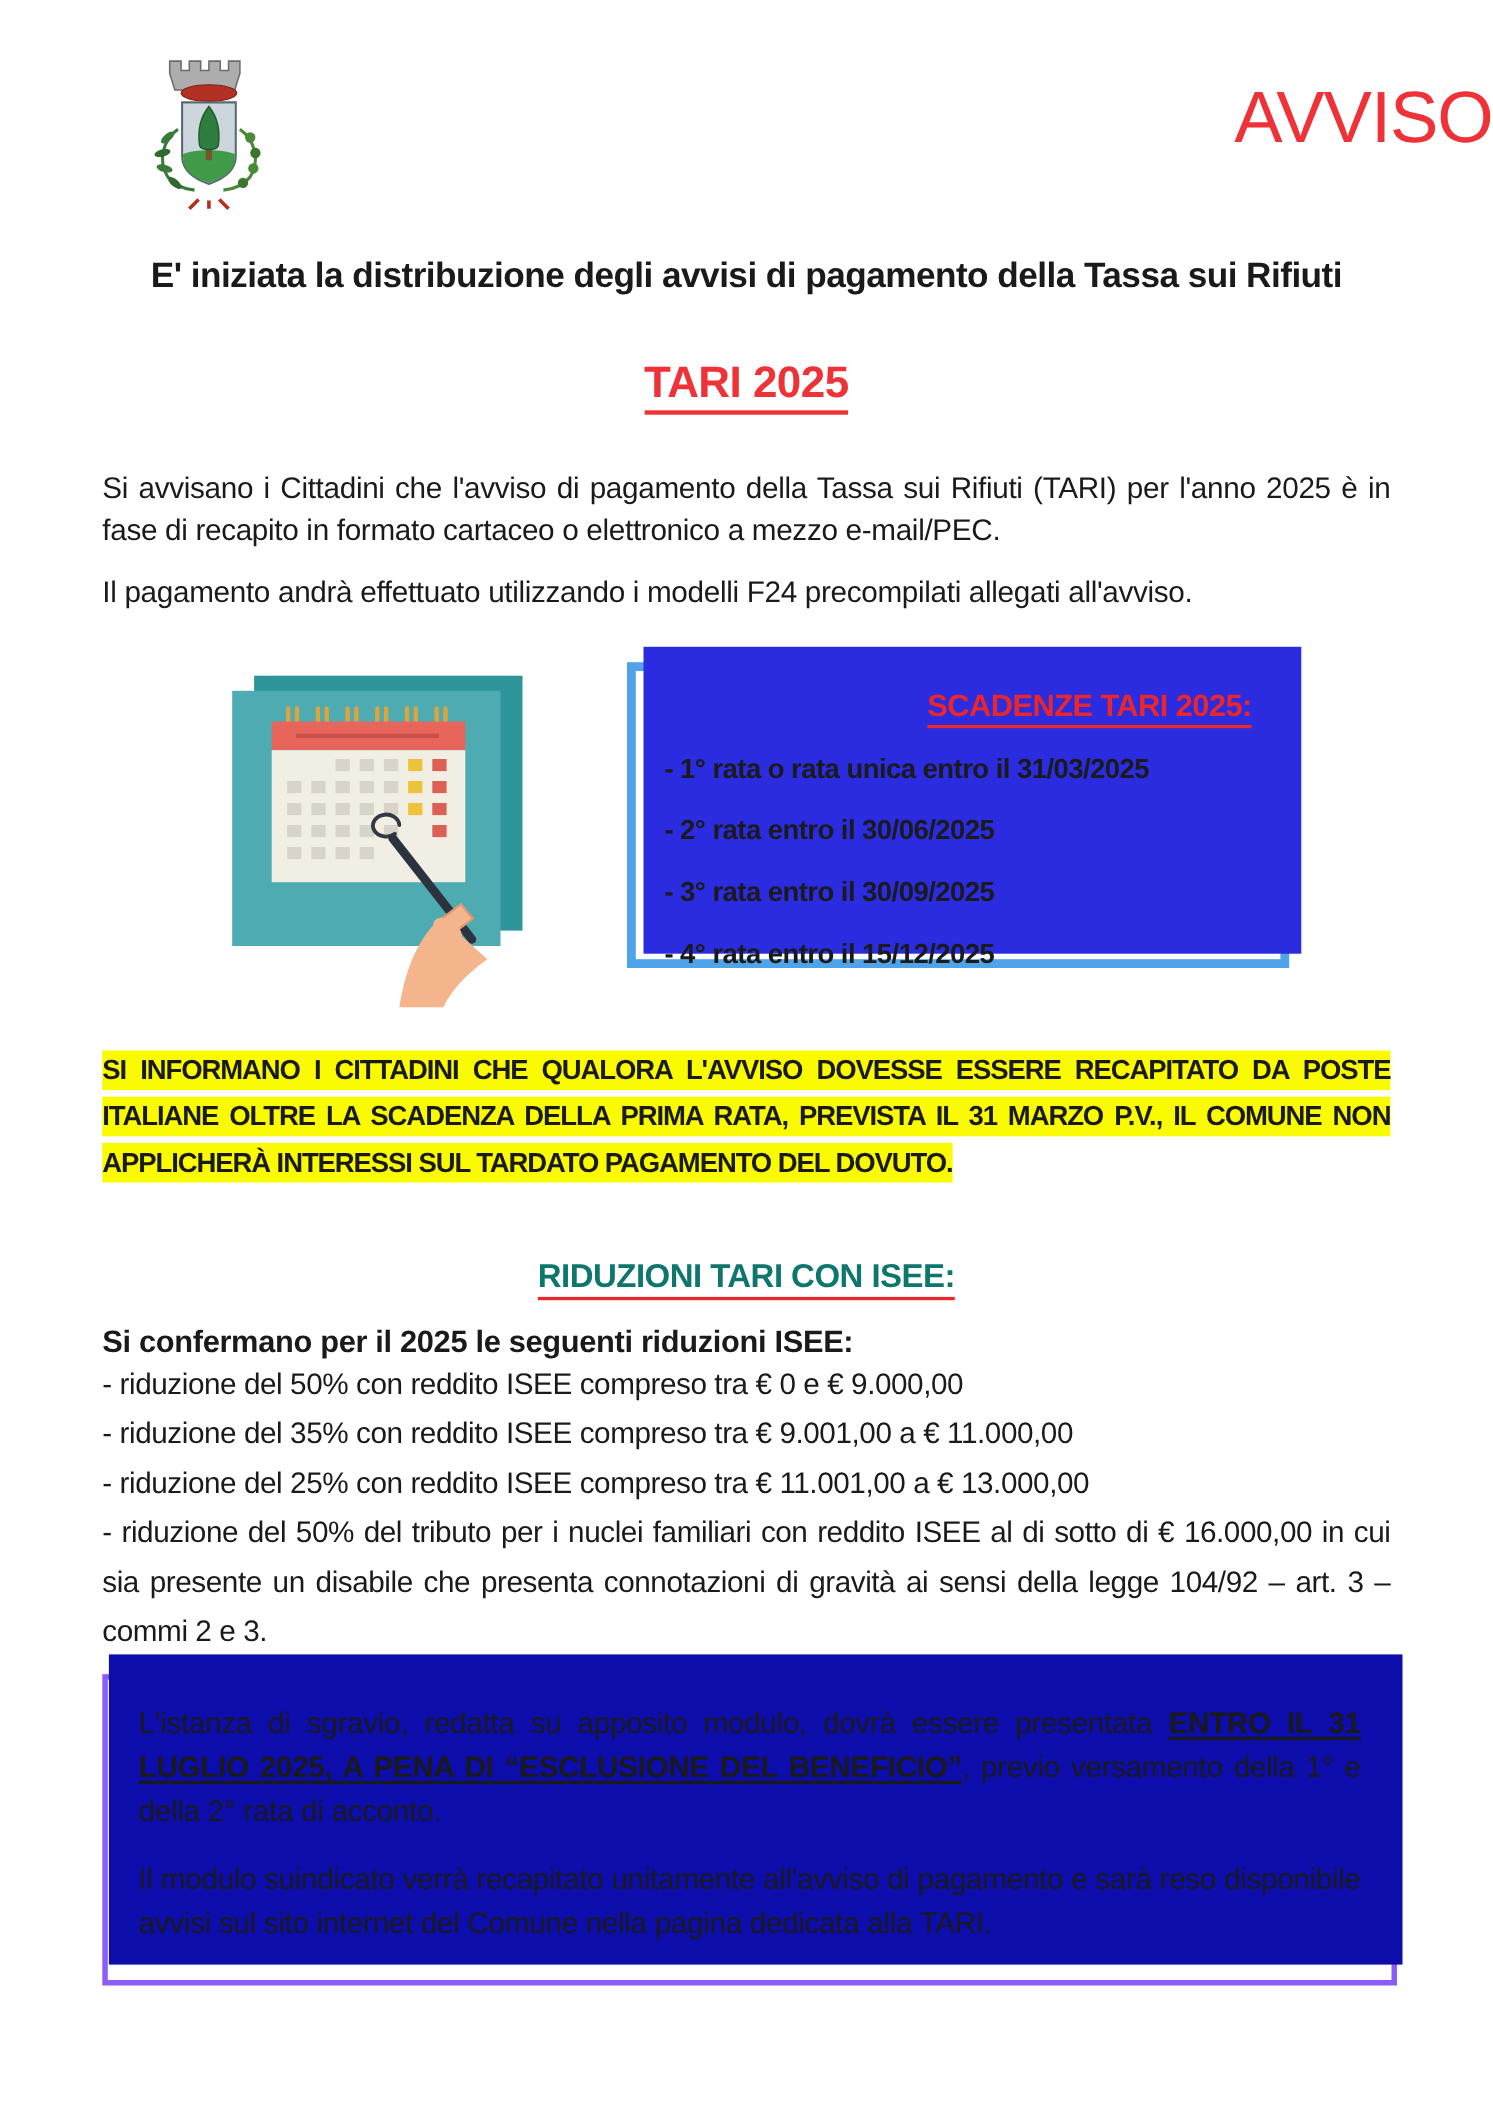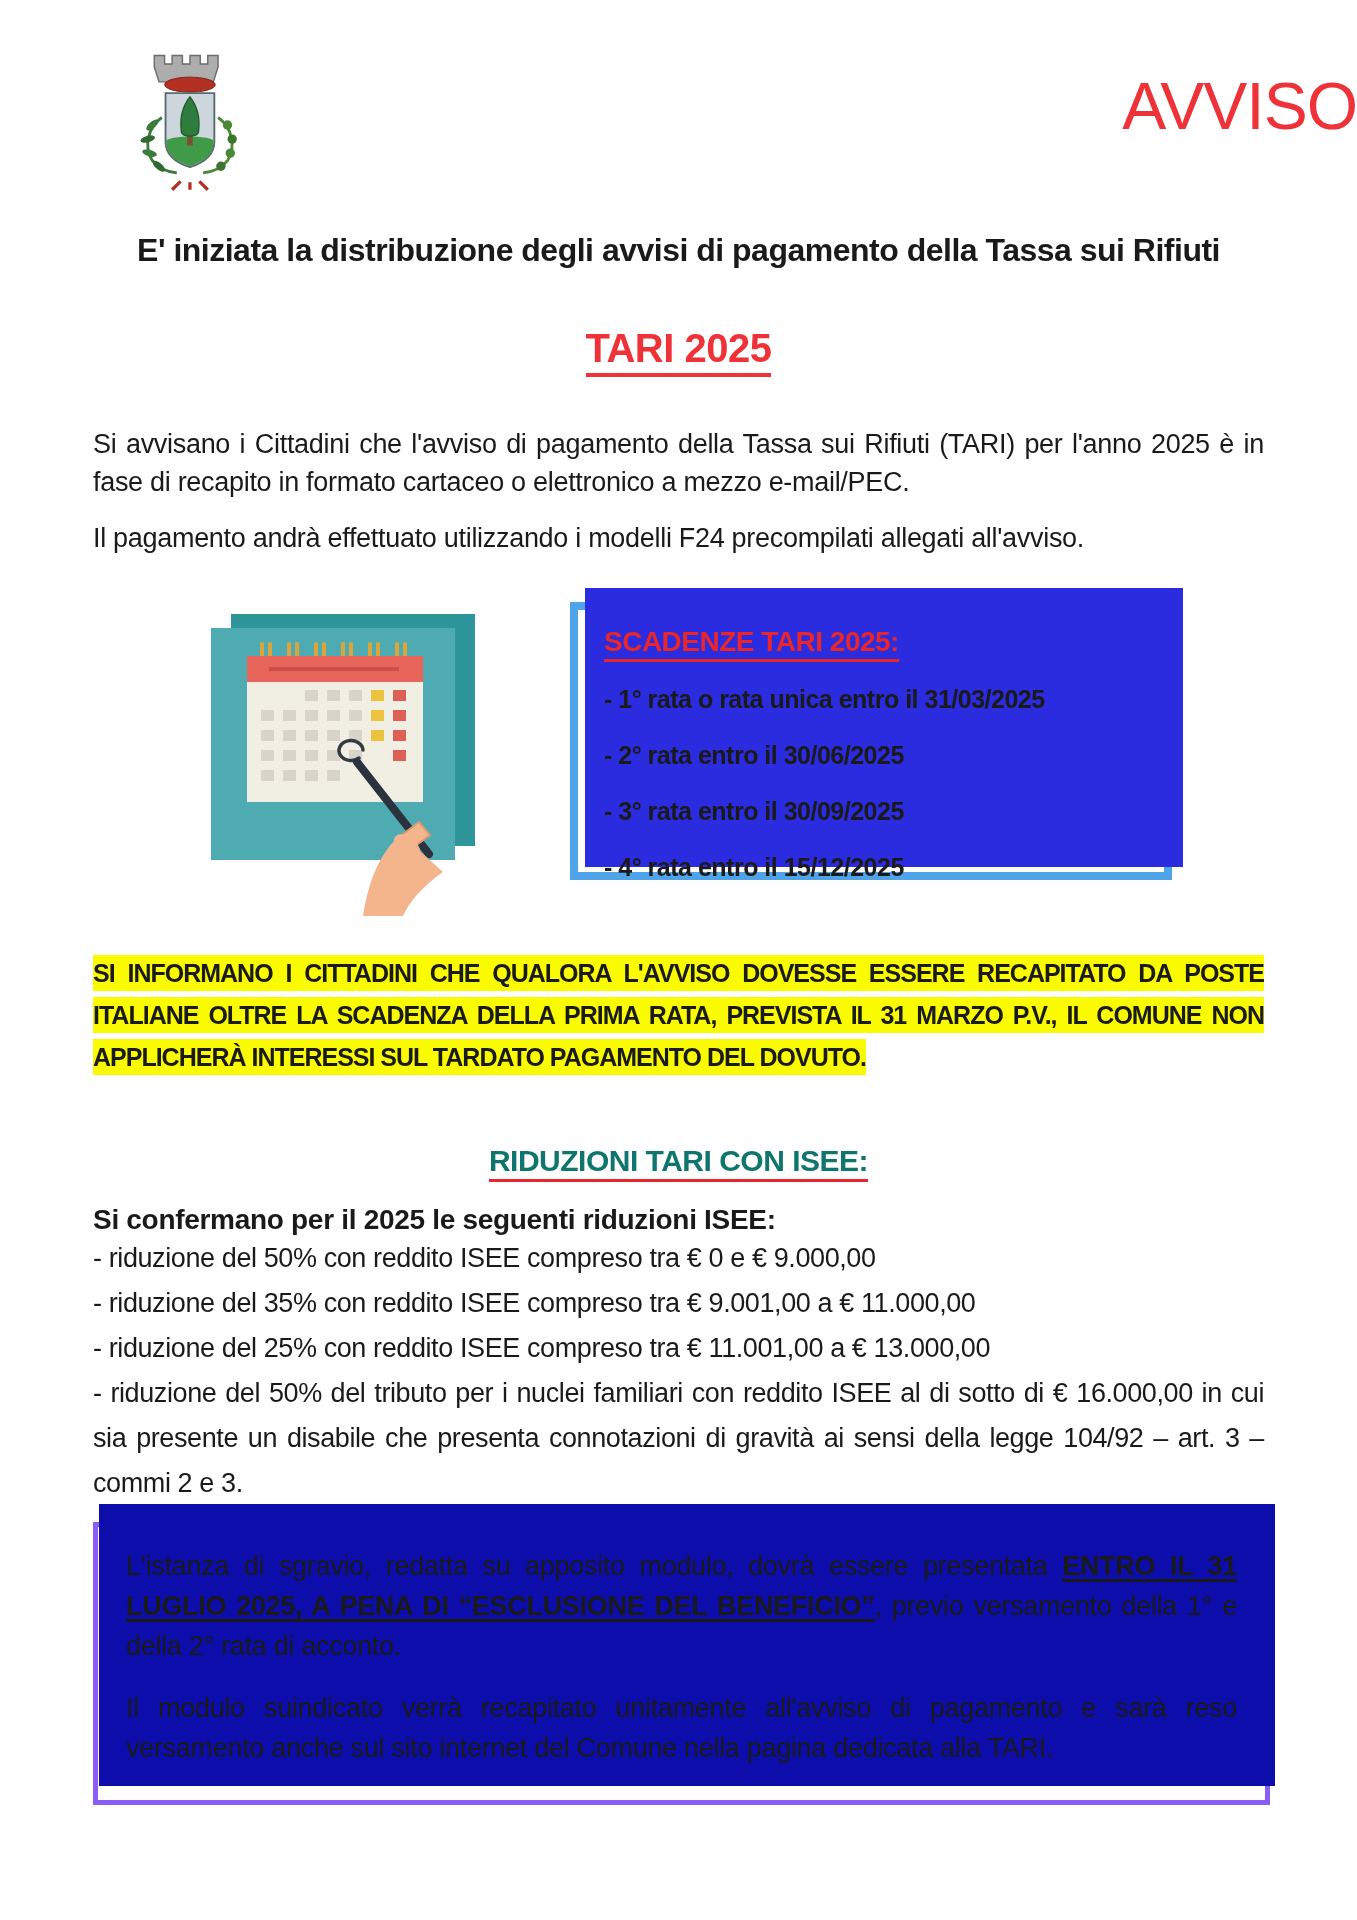--- a/index.html
+++ b/index.html
@@ -42,21 +42,21 @@
   .scadenze-box {
     position:absolute; left:477px; top:22px; width:602px; height:278px;
     background:#ffffff; border:8px solid #4fa3e8; z-index:0;
     padding:16px 26px 0 26px;
   }
   .scadenze-box::before {
     content:""; position:absolute; left:7px; top:-22px; width:598px; height:279px;
     background:#2b2be0; z-index:-1;
   }
   .scadenze-heading {
-    text-align:left; font-size:28px; font-weight:bold; color:#e8262b; letter-spacing:-0.5px;
+    text-align:right; font-size:28px; font-weight:bold; color:#e8262b; letter-spacing:-0.5px;
   }
   .scadenze-heading span { border-bottom:3px solid #e8262b; padding-bottom:2px; }
   .scadenze-item { margin-top:27px; font-size:25px; font-weight:bold; letter-spacing:-0.5px; }
   .scadenze-item:first-of-type { margin-top:30px; }
 
   
   .warning { font-size:25px; font-weight:bold; line-height:1.68; letter-spacing:-1px; text-align:justify;margin-top:24px; }
   .warning span { background:#fbfb00; padding:4px 0; }
 
   
@@ -219,15 +219,15 @@
     <span>RIDUZIONI TARI CON ISEE:</span>
   </div>
   <div class="riduzioni-intro">Si confermano per il 2025 le seguenti riduzioni ISEE:</div>
   <div class="riduzione-item">- riduzione del 50% con reddito ISEE compreso tra  € 0 e  € 9.000,00</div>
   <div class="riduzione-item">- riduzione del 35% con reddito ISEE compreso tra  € 9.001,00 a  € 11.000,00</div>
   <div class="riduzione-item">- riduzione del 25% con reddito ISEE compreso tra € 11.001,00  a € 13.000,00</div>
   <div class="riduzione-item justify">- riduzione del 50% del tributo per i nuclei familiari con reddito ISEE al di sotto di € 16.000,00 in cui sia presente un disabile che presenta connotazioni di gravità ai sensi della legge 104/92 – art. 3 – commi 2 e 3.</div>
 
   <div class="istanza-box">
     <p class="istanza-p"><span>L'istanza di sgravio, redatta su apposito modulo, dovrà essere presentata </span><span class="istanza-strong">ENTRO IL 31 LUGLIO 2025, A PENA DI “ESCLUSIONE DEL BENEFICIO”</span><span>, previo versamento della 1° e della 2° rata di acconto.</span></p>
-    <p class="istanza-p">Il modulo suindicato verrà recapitato unitamente all'avviso di pagamento e sarà reso versamento anche sul sito internet del Comune nella pagina dedicata alla TARI.</p>
+    <p class="istanza-p">Il modulo suindicato verrà recapitato unitamente all'avviso di pagamento e sarà reso disponibile avvisi sul sito internet del Comune nella pagina dedicata alla TARI.</p>
   </div>
 </div>
 
 </body></html>

